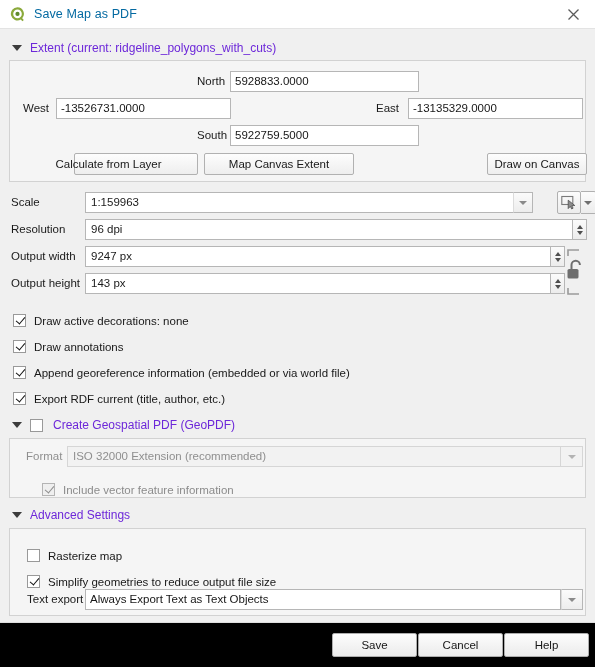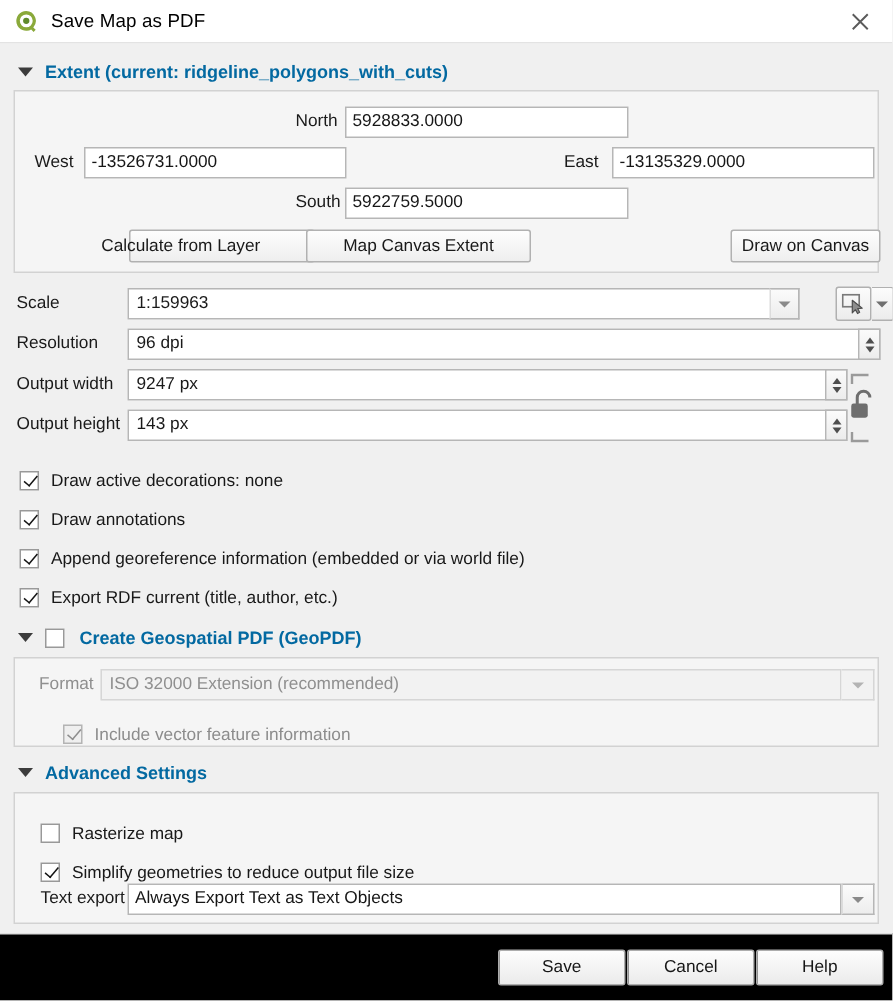--- a/index.html
+++ b/index.html
@@ -28,21 +28,21 @@
     border-bottom: 1px solid #e3e3e3;
   }
   .qgis-logo {
     width: 17px;
     height: 17px;
     flex: 0 0 auto;
     margin-right: 8px;
   }
   .title-text {
     font-size: 12.5px;
-    color: #000000;
+    color: #0369a1;
     letter-spacing: .1px;
   }
   .titlebar-spacer { flex: 1 1 auto; }
   .close-btn {
     width: 44px;
     height: 29px;
     display: flex;
     align-items: center;
     justify-content: center;
     cursor: pointer;
@@ -64,23 +64,23 @@
   }
   .tri {
     width: 0; height: 0;
     border-left: 5.5px solid transparent;
     border-right: 5.5px solid transparent;
     border-top: 6.5px solid #3c3c3c;
     margin: 0 8px 0 3px;
     cursor: pointer;
   }
   .group-title {
-    font-weight: bold;
+    font-weight: normal;
     font-size: 12px;
-    color: #0369a1;
+    color: #6d28d9;
     white-space: nowrap;
   }
 
   .group-box {
     border: 1px solid #d2d2d2;
     background: #f5f5f5;
     box-sizing: border-box;
     position: relative;
   }
 
@@ -405,21 +405,21 @@
 
     <span class="lbl" style="left:13px; top:37px;">West</span>
     <span class="fld" style="left:46px; top:37px; width:175px;">-13526731.0000</span>
 
     <span class="lbl" style="left:366px; top:37px;">East</span>
     <span class="fld" style="left:398px; top:37px; width:175px;">-13135329.0000</span>
 
     <span class="lbl" style="left:187px; top:64px;">South</span>
     <span class="fld" style="left:220px; top:64px; width:189px;">5922759.5000</span>
 
-    <div class="btn" style="left:76px; top:92px; width:124px;gap:42px;">
+    <div class="btn" style="left:64px; top:92px; width:124px;gap:42px;">
       <span>Calculate from Layer</span>
       <span class="small-arrow"></span>
     </div>
     <div class="btn" style="left:194px; top:92px; width:150px;">
       <span>Map Canvas Extent</span>
     </div>
     <div class="btn" style="left:477px; top:92px; width:100px;">
       <span>Draw on Canvas</span>
     </div>
   </div>

